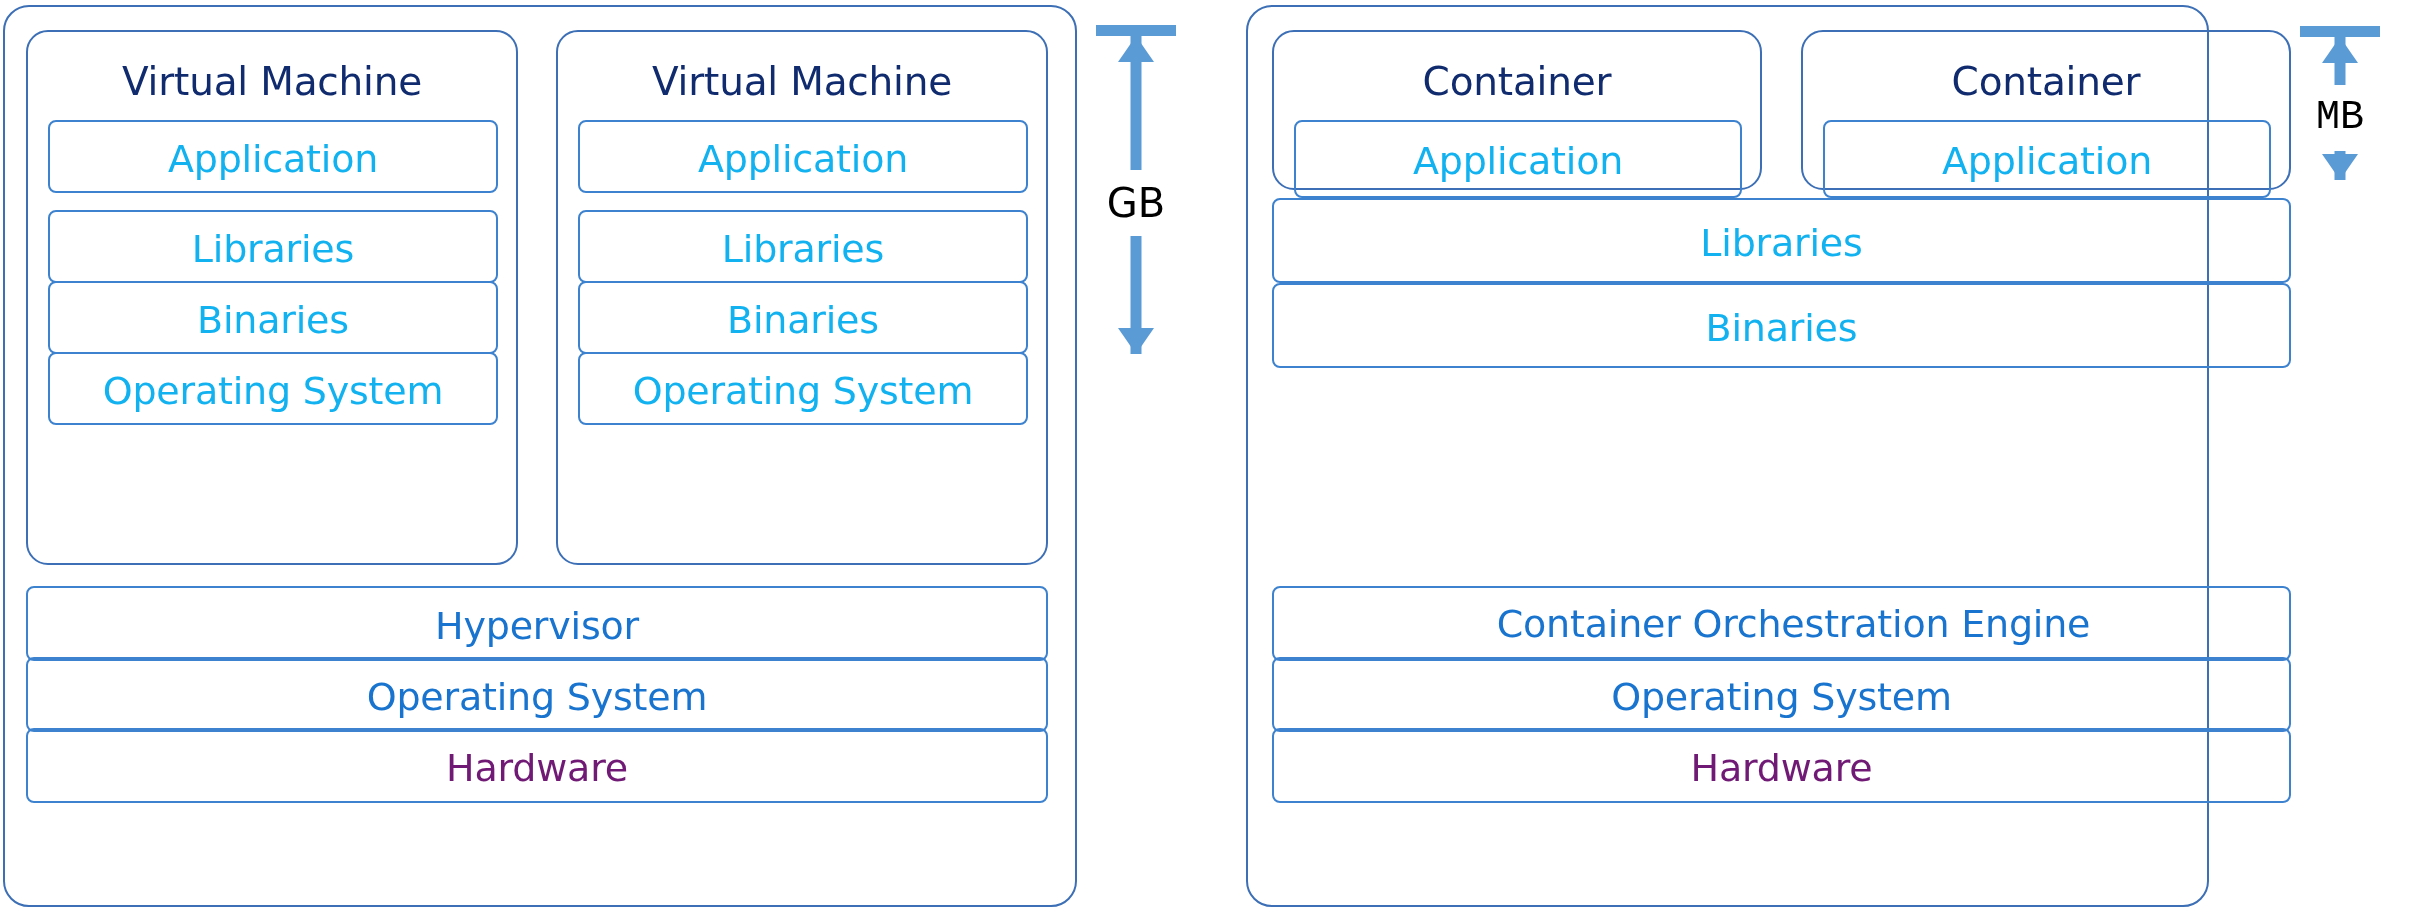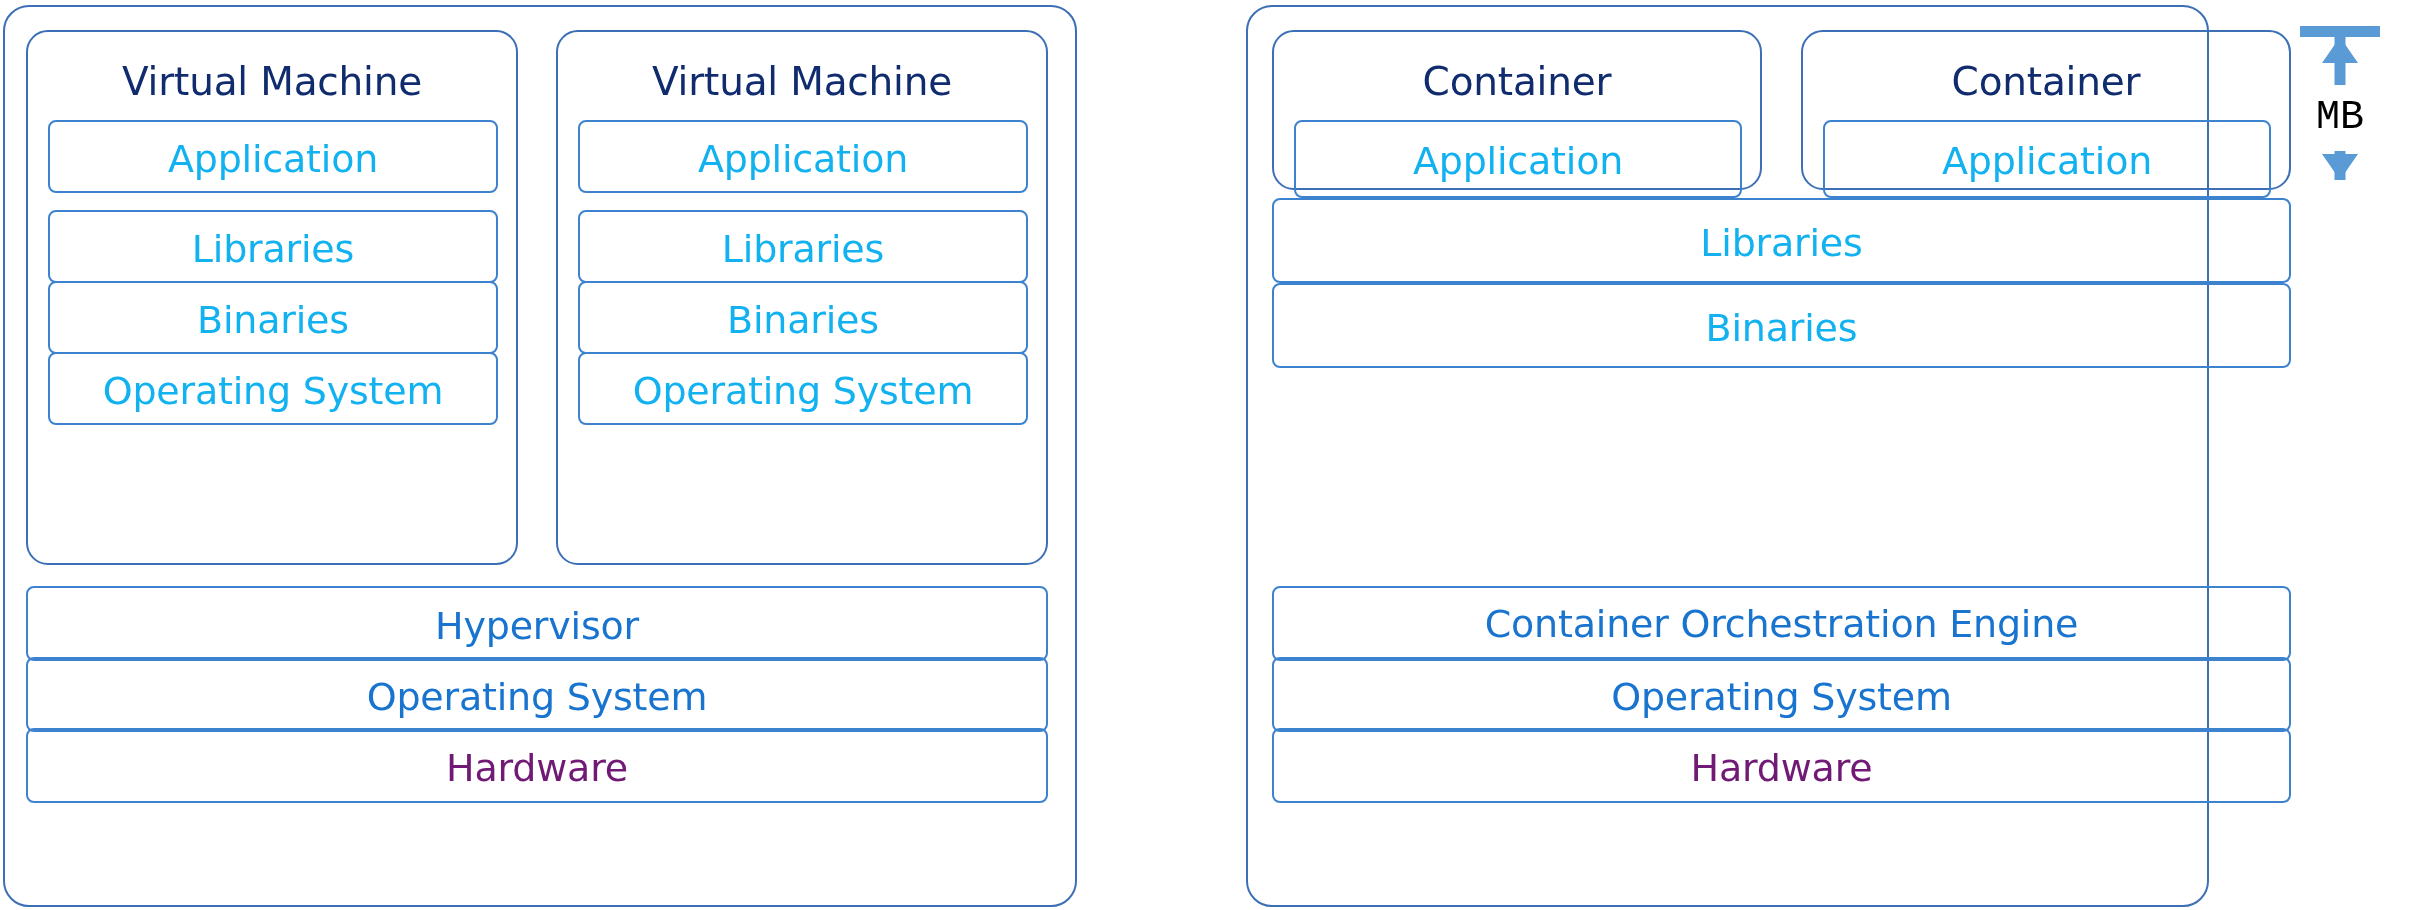--- a/index.html
+++ b/index.html
@@ -160,20 +160,27 @@
   </div>
 
   <div class="box inner" style="left:26px; top:657px; width:1022px; height:75px;">
     <div class="lbl lbl-blue" style="top:19px;">Operating System</div>
   </div>
 
   <div class="box inner" style="left:26px; top:728px; width:1022px; height:75px;">
     <div class="lbl lbl-navy" style="top:19px;">Hardware</div>
   </div>
 
+  <div class="arrow-wrap" style="left:1096px; top:25px; width:80px; height:340px;">
+    <div class="arrow-cap top"></div>
+    <div class="arrow-shaft" style="top:11px; bottom:11px;"></div>
+    <div class="arrow-head up" style="top:11px;"></div>
+    <div class="arrow-head down" style="bottom:11px;"></div>
+    <div class="arrow-label" style="top:145px;">GB</div>
+  </div>
 
   <div class="box panel" style="left:1246px; top:5px; width:963px; height:902px;"></div>
 
   <div class="box" style="left:1272px; top:30px; width:490px; height:160px;">
     <div class="lbl lbl-title" style="top:30px;">Container</div>
 
     <div class="box inner" style="left:20px; top:88px; width:448px; height:78px;">
       <div class="lbl lbl-cyan" style="top:20px;">Application</div>
     </div>
   </div>
@@ -188,21 +195,21 @@
 
   <div class="box inner" style="left:1272px; top:198px; width:1019px; height:85px;">
     <div class="lbl lbl-cyan" style="top:24px;">Libraries</div>
   </div>
 
   <div class="box inner" style="left:1272px; top:283px; width:1019px; height:85px;">
     <div class="lbl lbl-cyan" style="top:24px;">Binaries</div>
   </div>
 
   <div class="box inner" style="left:1272px; top:586px; width:1019px; height:75px; top:586px;"></div>
-  <div class="lbl lbl-blue" style="left:1272px; width:1019px; top:605px; right:auto;">Container Orchestration Engine</div>
+  <div class="lbl lbl-blue" style="left:1272px; width:1019px; top:605px; right:auto;padding-left:12px;">Container Orchestration Engine</div>
 
   <div class="box inner" style="left:1272px; top:657px; width:1019px; height:75px;">
     <div class="lbl lbl-blue" style="top:19px;">Operating System</div>
   </div>
 
   <div class="box inner" style="left:1272px; top:728px; width:1019px; height:75px;">
     <div class="lbl lbl-navy" style="top:19px;">Hardware</div>
   </div>
 
   <div class="arrow-wrap" style="left:2300px; top:26px; width:80px; height:165px;">

